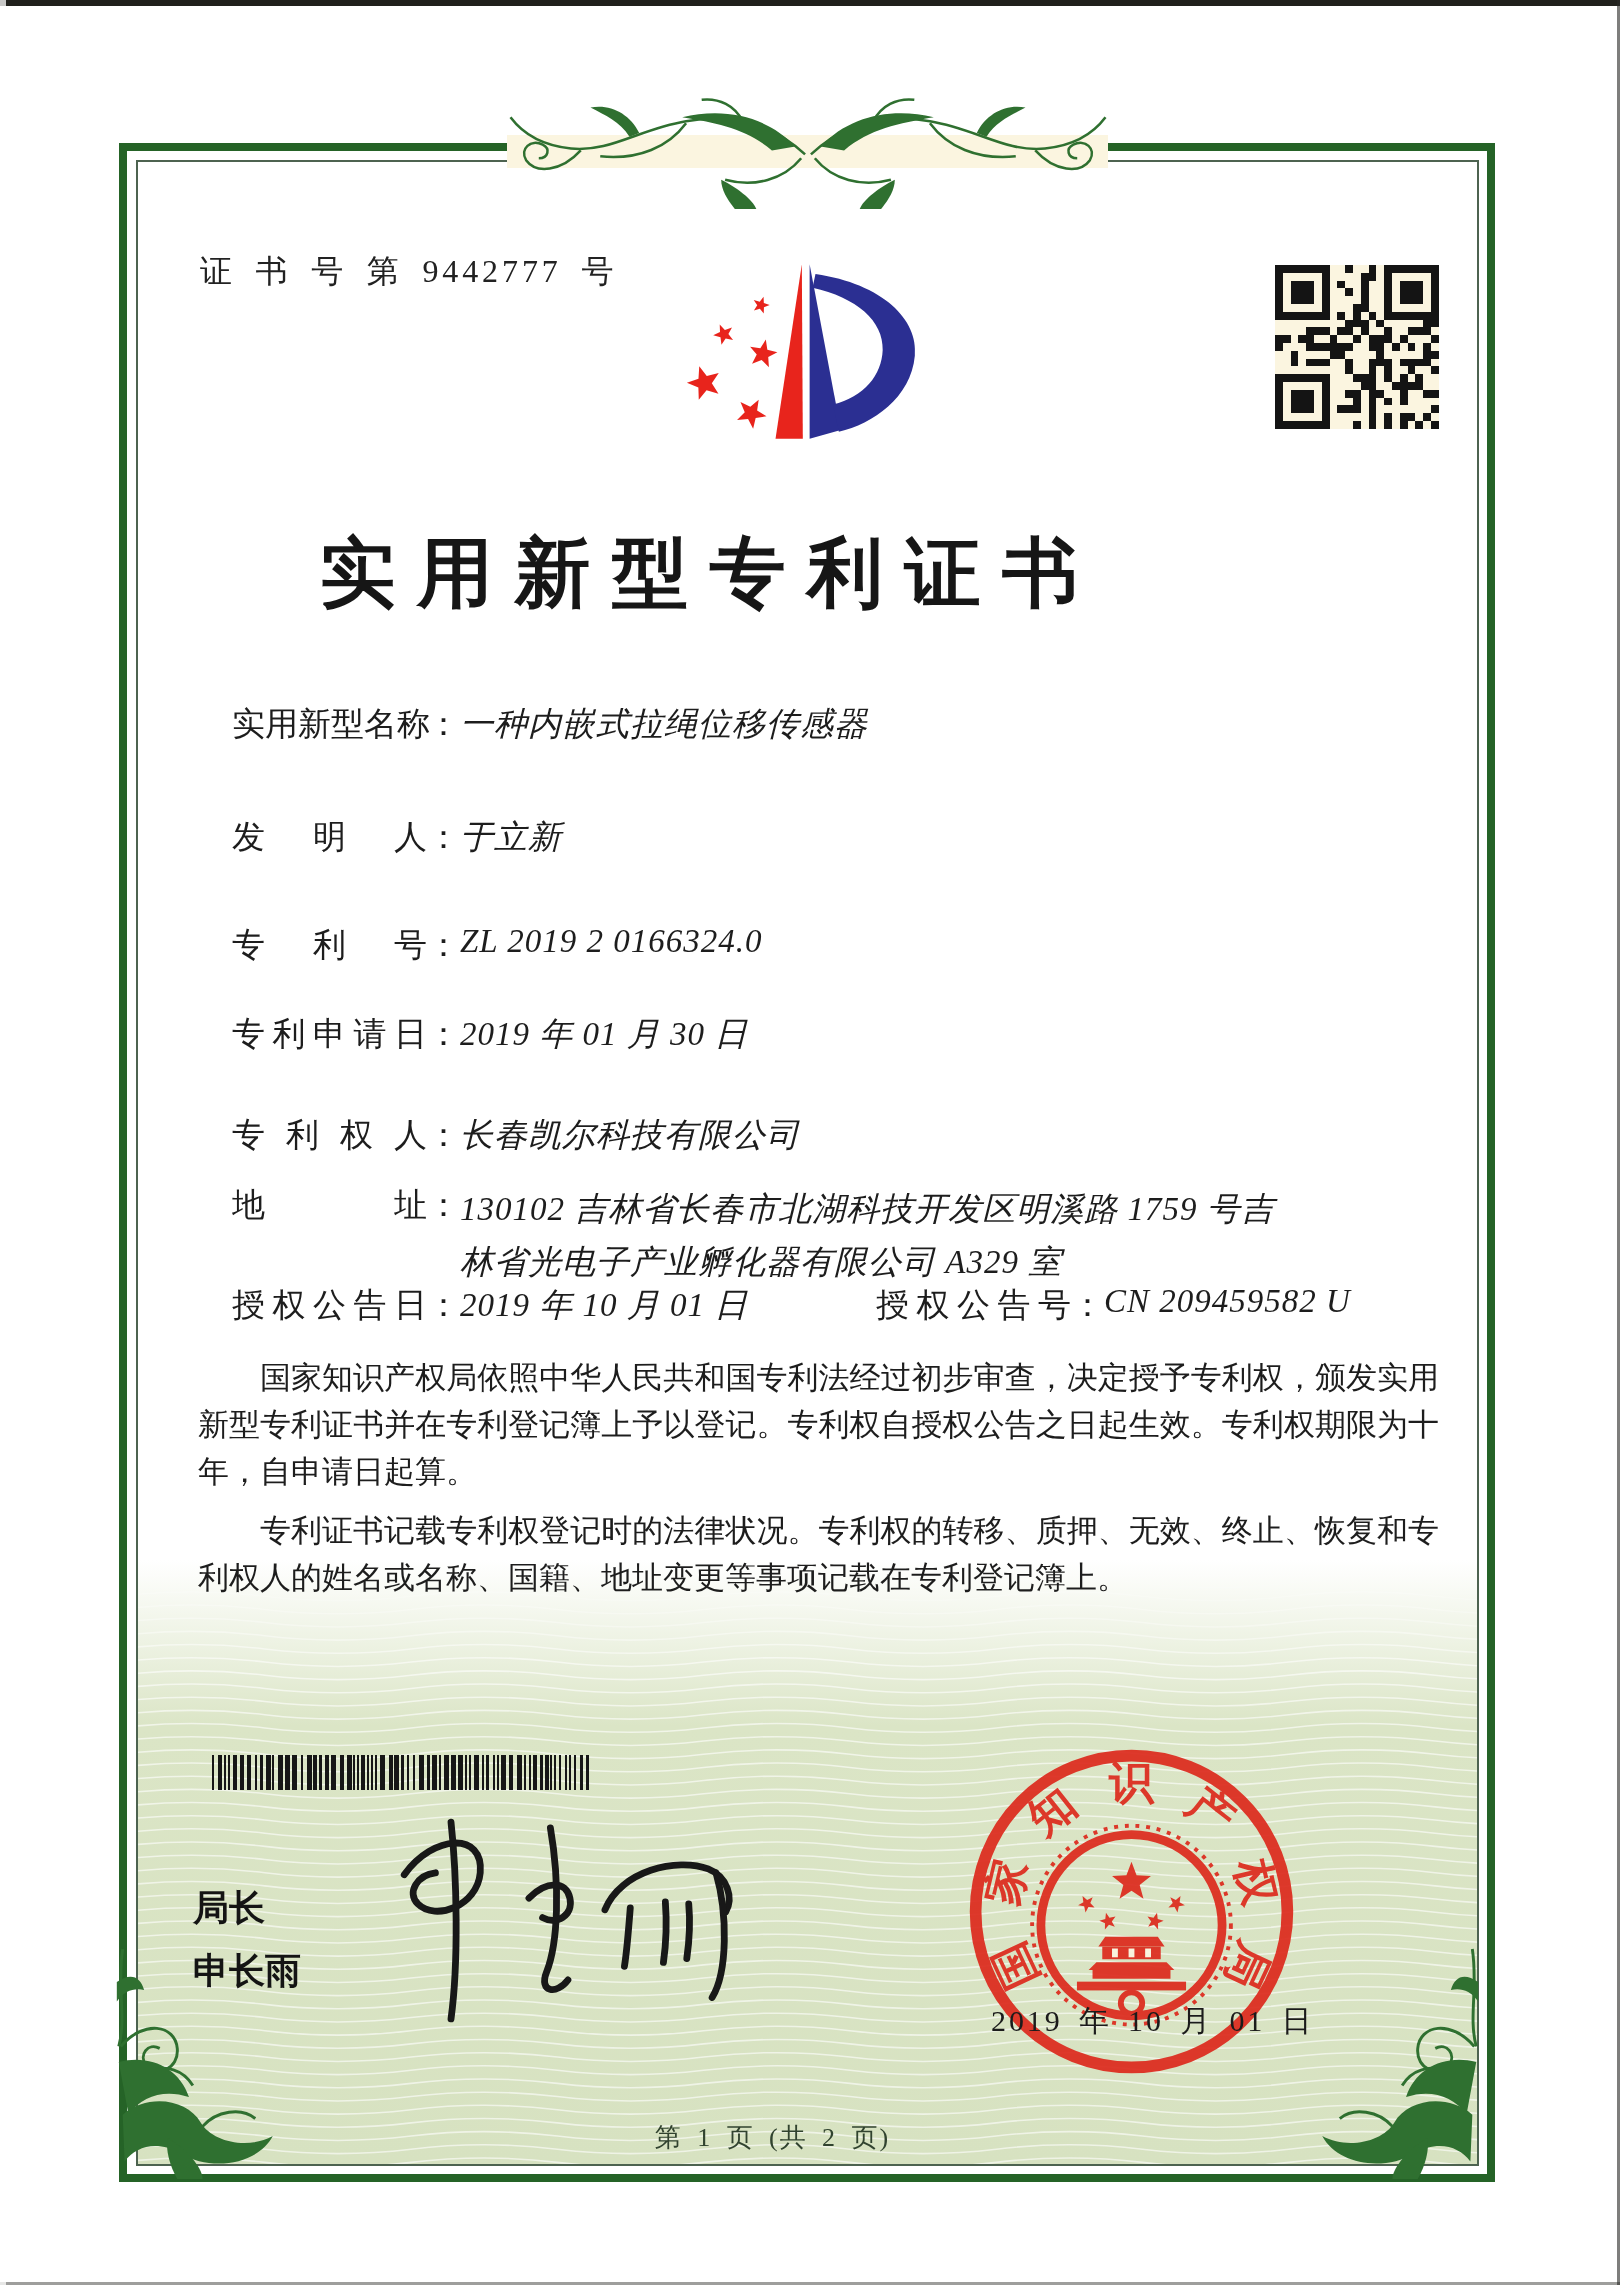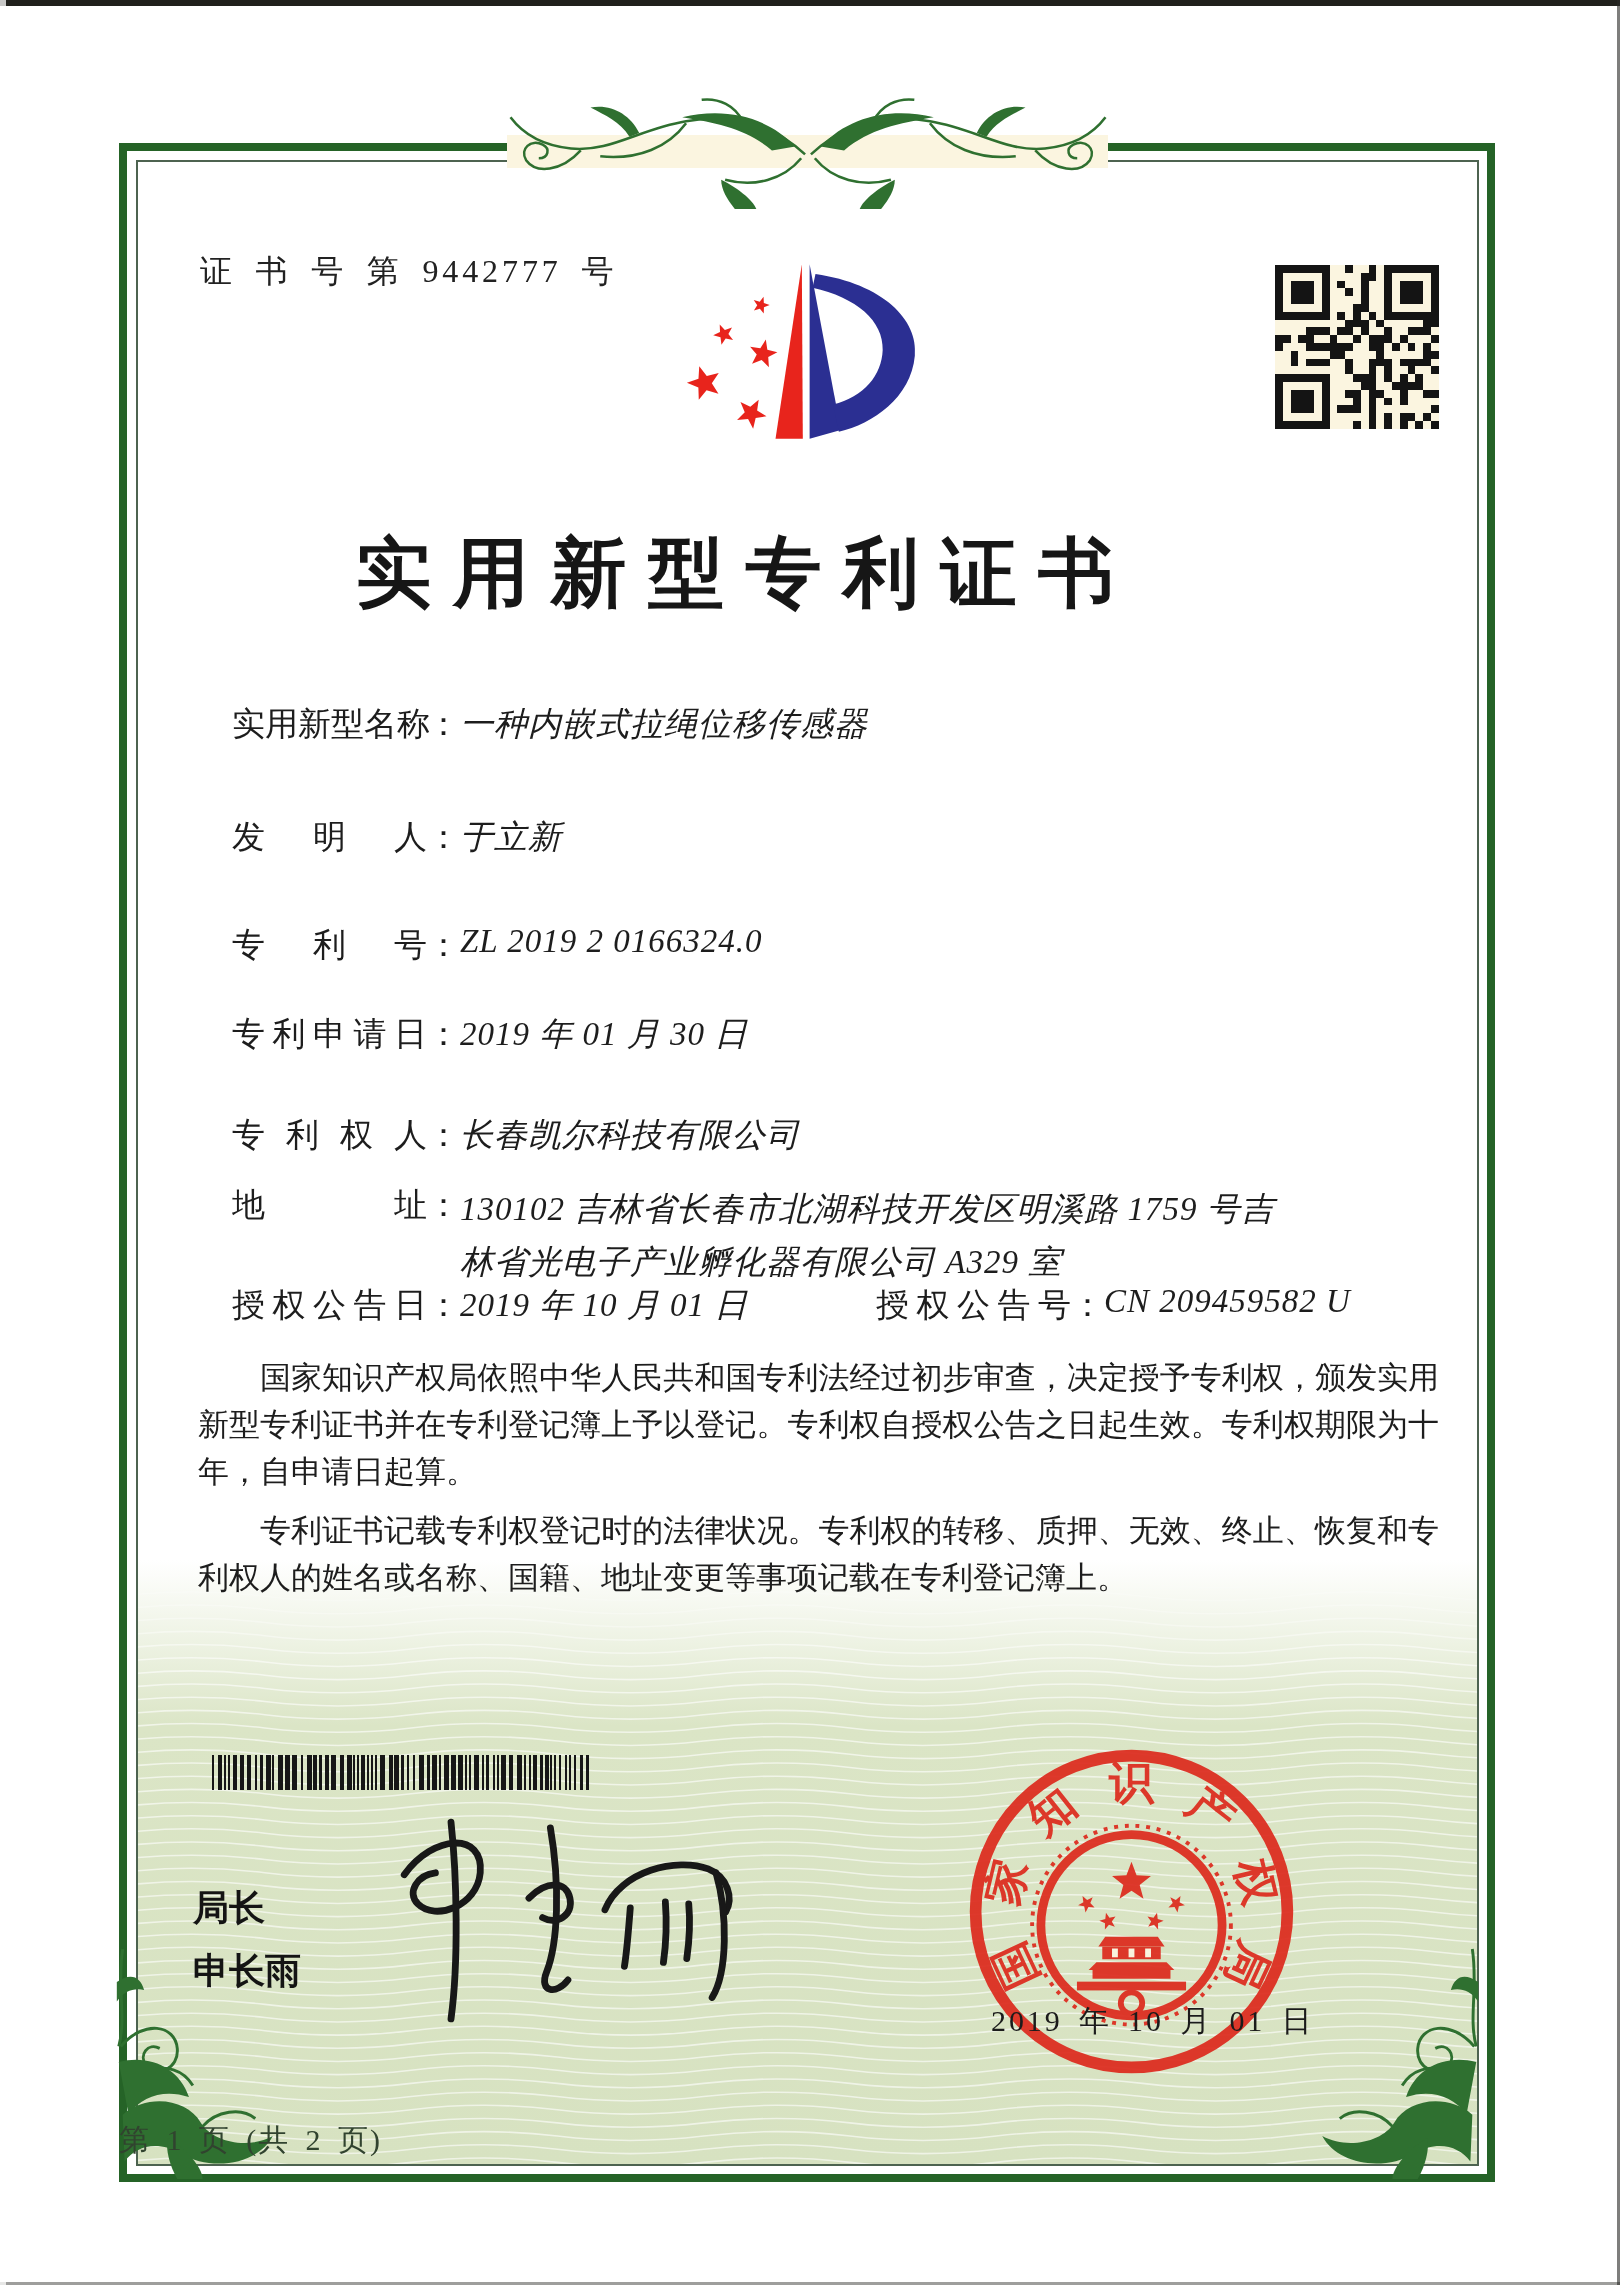--- a/index.html
+++ b/index.html
@@ -25,21 +25,21 @@
 
   .cert-no{position:absolute;left:200px;top:250px;font-size:32px;letter-spacing:3.9px;word-spacing:7.8px;color:#222;}
 
   .logo{position:absolute;left:673px;top:237px;width:283px;height:226px;}
   .qr{position:absolute;left:1275px;top:265px;width:164px;height:164px;background:#fbf5e0;
       display:grid;grid-template-columns:repeat(21,7.8px);grid-template-rows:repeat(21,7.8px);}
   .qr div{width:7.8px;height:7.8px;}
   .qr .on{background:#141414;}
 
   .title{position:absolute;left:0;top:523px;width:1419px;text-align:center;
-    font-size:76px;font-weight:700;letter-spacing:21.5px;color:#161616;margin-left:36px;}
+    font-size:76px;font-weight:700;letter-spacing:21.5px;color:#161616;}
 
   
   .field-row{position:absolute;left:232px;width:1258px;font-size:33px;color:#1d1d1d;}
   .f-label{display:inline-flex;justify-content:space-between;width:195px;vertical-align:top;}
   .f-colon{vertical-align:top;}
   .f-value{display:inline-block;vertical-align:top;letter-spacing:1px;font-style:italic;}
   .f-pair2{position:absolute;left:644px;top:0;}
 
   .body-text{position:absolute;left:198px;top:1354px;width:1241px;font-size:31px;
     line-height:47px;text-align:justify;color:#1d1d1d;}
@@ -59,22 +59,22 @@
 
   .signer-title{position:absolute;left:193px;top:1884px;font-size:36px;font-weight:700;
     font-family:"Liberation Sans","DejaVu Sans",sans-serif;color:#141414;}
   .signer-name{position:absolute;left:193px;top:1947px;font-size:36px;font-weight:700;
     font-family:Liberation Serif, serif;color:#141414;}
   .signature{position:absolute;left:375px;top:1816px;width:380px;height:210px;}
 
   .seal{position:absolute;left:961px;top:1741px;width:341px;height:341px;opacity:.93;}
   .seal-date{position:absolute;left:991px;top:2001px;font-size:30px;letter-spacing:2.9px;color:#1b1b1b;word-spacing:5.9px;}
 
-  .page-no{position:absolute;left:119px;top:2120px;width:1307px;text-align:left;
-    font-size:30px;color:#31432f;letter-spacing:2px;word-spacing:5.9px;}
+  .page-no{position:absolute;left:119px;top:2120px;width:1307px;text-align:center;
+    font-size:26px;color:#31432f;letter-spacing:2px;word-spacing:5.9px;}
   .back-note{position:absolute;left:119px;top:2212px;width:1307px;text-align:center;
     font-size:30px;color:#1b1b1b;letter-spacing:6.8px;}
 </style>
 </head>
 <body>
 
 <div class="page">
 
   <div class="edge-top"></div>
   <div class="edge-right"></div>

